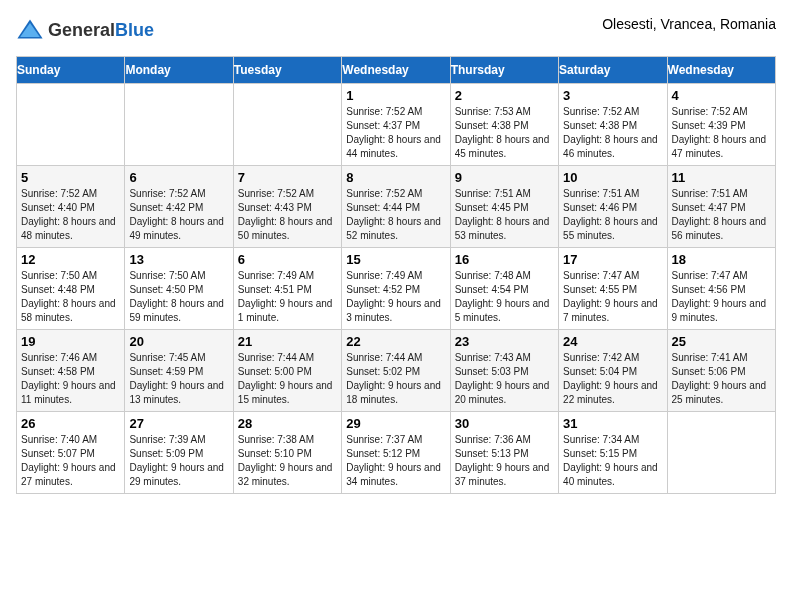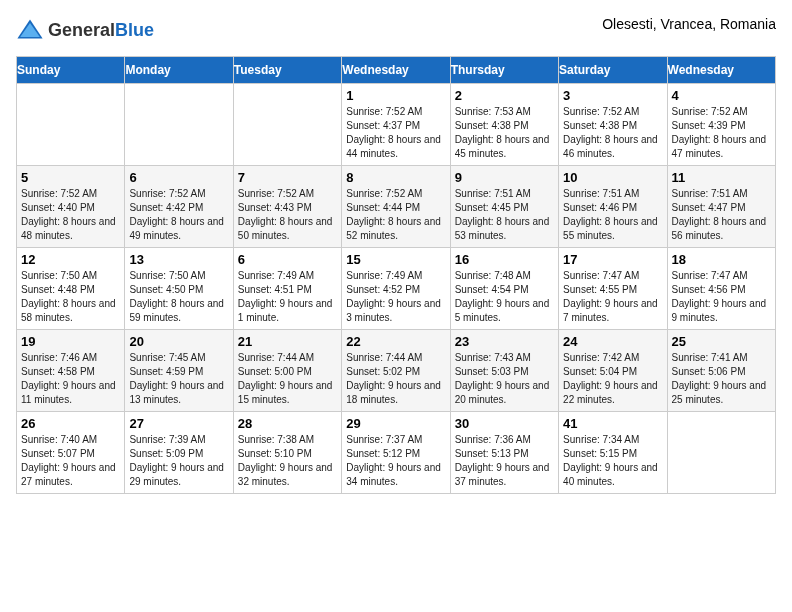--- a/index.html
+++ b/index.html
@@ -242,19 +242,19 @@
         </td>
         <td>
           <div class="day-number">29</div>
           <div class="day-info">Sunrise: 7:37 AM<br>Sunset: 5:12 PM<br>Daylight: 9 hours and 34 minutes.</div>
         </td>
         <td>
           <div class="day-number">30</div>
           <div class="day-info">Sunrise: 7:36 AM<br>Sunset: 5:13 PM<br>Daylight: 9 hours and 37 minutes.</div>
         </td>
         <td>
-          <div class="day-number">41</div>
+          <div class="day-number">31</div>
           <div class="day-info">Sunrise: 7:34 AM<br>Sunset: 5:15 PM<br>Daylight: 9 hours and 40 minutes.</div>
         </td>
         <td class="empty-cell"></td>
       </tr>
     </tbody>
 </table>
 
 </body></html>

